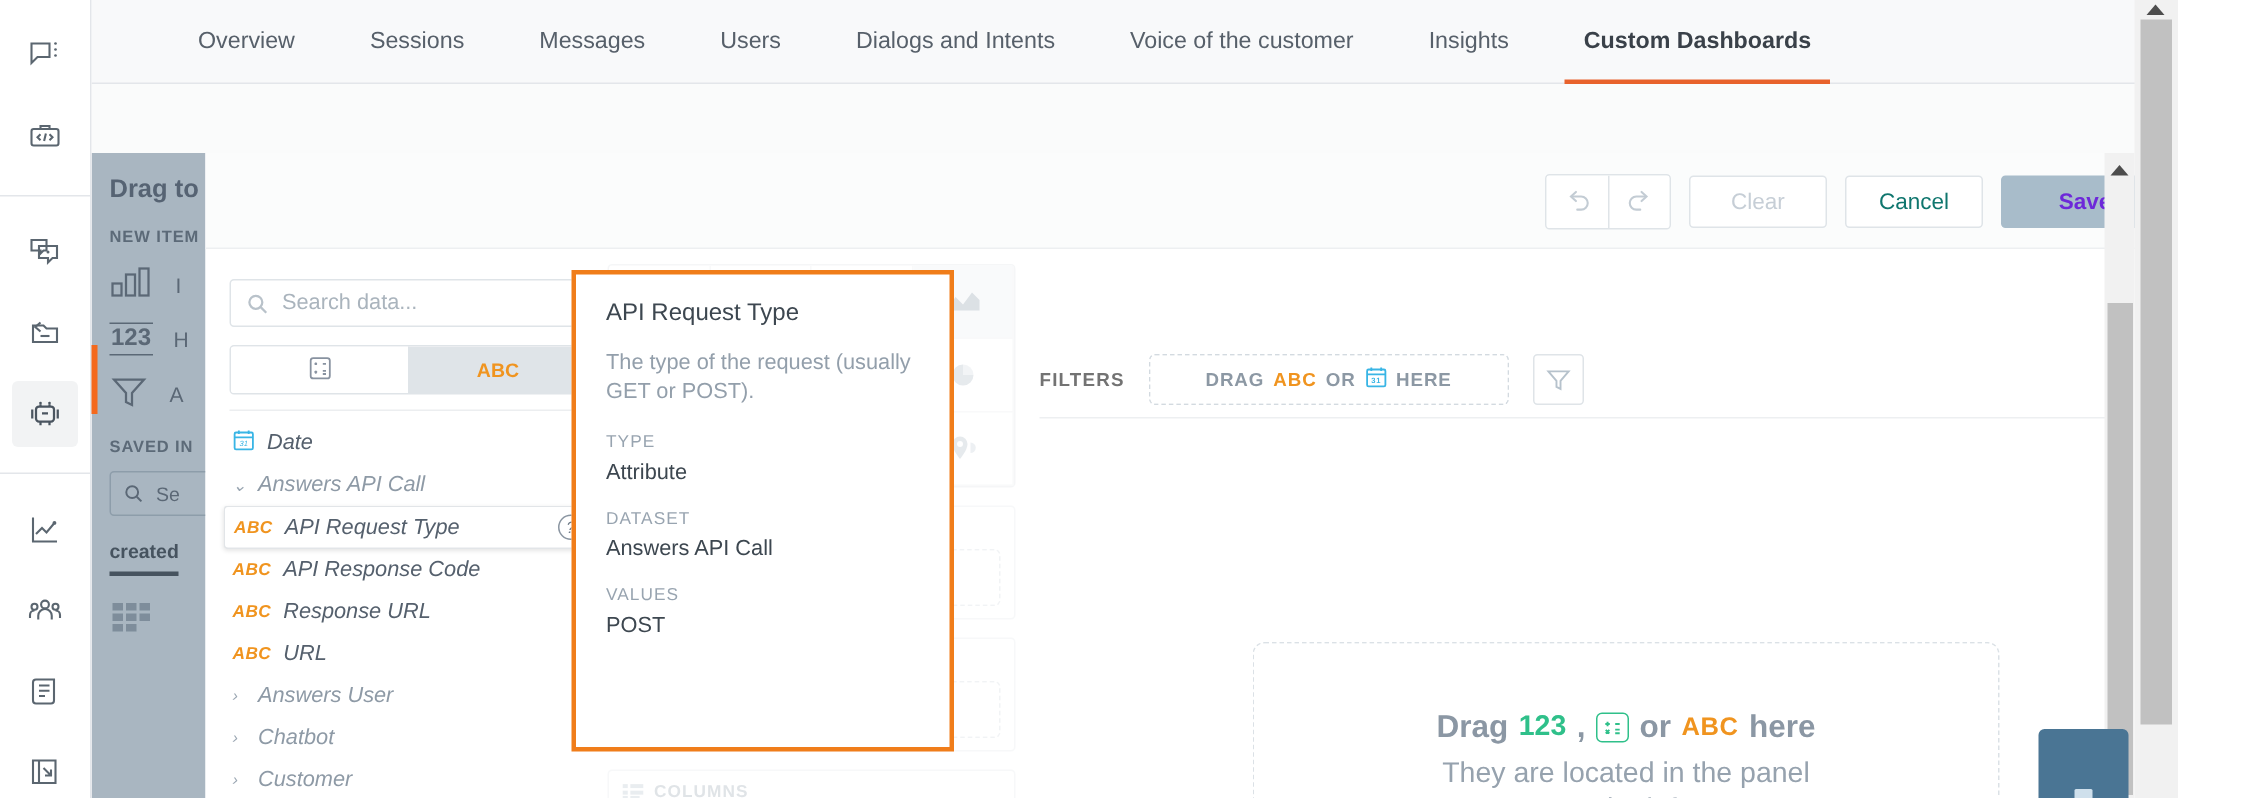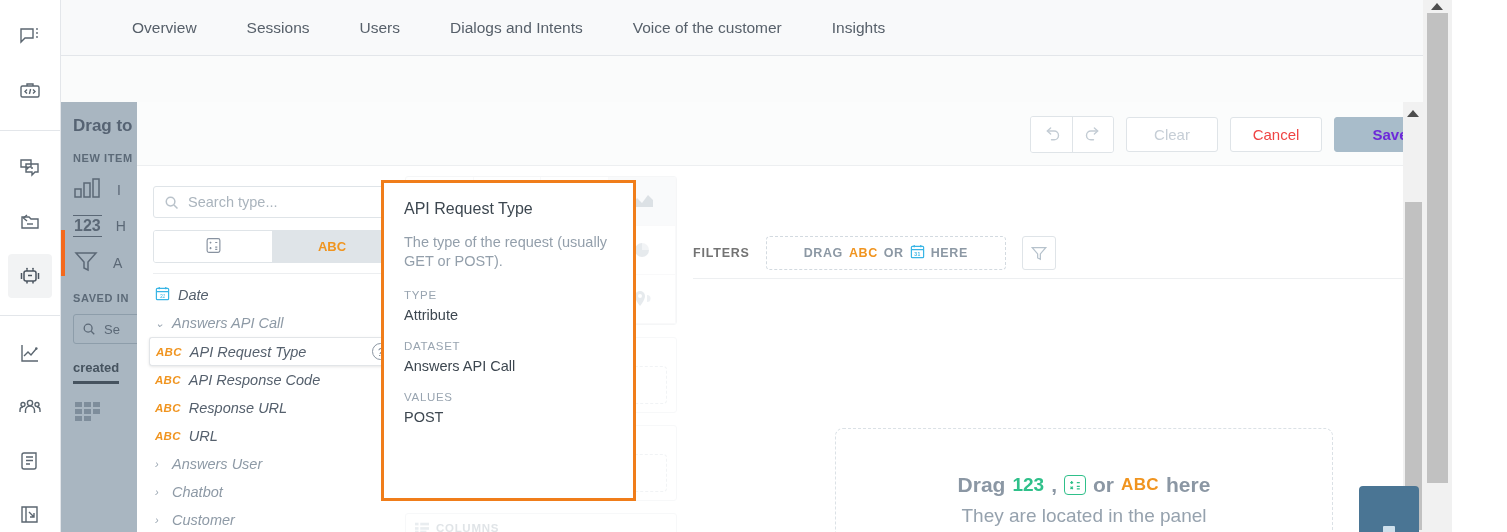--- a/index.html
+++ b/index.html
@@ -82,21 +82,21 @@
   }
   .head-tools { position: absolute; right: 12px; top: 14px; display: flex; align-items: center; gap: 12px; }
   .btn-group { display: flex; border: 1px solid #dfe4e8; border-radius: 3px; overflow: hidden; }
   .icon-btn {
     width: 41px; height: 35px; display: flex; align-items: center; justify-content: center;
     background: #fff; color: #c3ccd4; cursor: pointer;
   }
   .icon-btn + .icon-btn { border-left: 1px solid #dfe4e8; }
   .tbtn {
     height: 35px; min-width: 92px; padding: 0 18px; border: 1px solid #dfe4e8; border-radius: 3px;
-    background: #fff; font-size: 15px; color: #ef4444; cursor: pointer;
+    background: #fff; font-size: 15px; color: #0f766e; cursor: pointer;
     display: flex; align-items: center; justify-content: center;
   }
   .tbtn.disabled { color: #c6ced6; cursor: default; }
   .tbtn.primary { background: #a8bcca; border-color: #a8bcca; color: #6d28d9; min-width: 112px; font-weight: bold;}
 
   
   .modal-body { position: relative; height: 366px; }
 
   
   .data-panel {
@@ -304,30 +304,36 @@
 
   <div class="topnav">
     <div style="width:46px"></div>
     <div class="nav-item">
         <span class="nv">Overview</span>
       </div>
     <div class="nav-item">
         <span class="nv">Sessions</span>
       </div>
     <div class="nav-item">
+        <span class="nv">Messages</span>
+      </div>
+    <div class="nav-item">
         <span class="nv">Users</span>
       </div>
     <div class="nav-item">
         <span class="nv">Dialogs and Intents</span>
       </div>
     <div class="nav-item">
         <span class="nv">Voice of the customer</span>
       </div>
     <div class="nav-item">
         <span class="nv">Insights</span>
+      </div>
+    <div class="nav-item active">
+        <span class="nv">Custom Dashboards</span>
       </div>
   </div>
   <div class="topnav-filler"></div>
 
   <div class="bg-panel">
     <div class="bp-title">Drag to</div>
     <div class="bp-sec">NEW ITEM</div>
     <div class="bg-row">
       <span>
         <svg width="30" height="24" viewBox="0 0 30 24" fill="none" stroke="#5b6876" stroke-width="1.5">
@@ -400,21 +406,21 @@
     </div>
 
     <div class="modal-body">
 
       <div class="data-panel">
         <div class="search-box">
           <svg width="15" height="15" viewBox="0 0 16 16" fill="none" stroke="#b9c2ca" stroke-width="1.6">
               <circle cx="7" cy="7" r="4.6"></circle>
               <path d="M10.6 10.6 14.4 14.4"></path>
             </svg>
-          <span>Search type...</span>
+          <span>Search data...</span>
         </div>
 
         <div class="type-tabs">
           <div class="type-tab">
             <span>
               <svg width="17" height="17" viewBox="0 0 20 20" fill="none" stroke="#8892a0" stroke-width="1.4">
                 <rect x="2.5" y="2" width="15" height="16" rx="2"></rect>
                 <path d="M5.5 6.5h2M6.5 5.5v2M12 6.5h2.5M5.7 12.3l1.6 1.6M7.3 12.3l-1.6 1.6M12 12h2.5M12 14.5h2.5"></path>
               </svg>
             </span>

